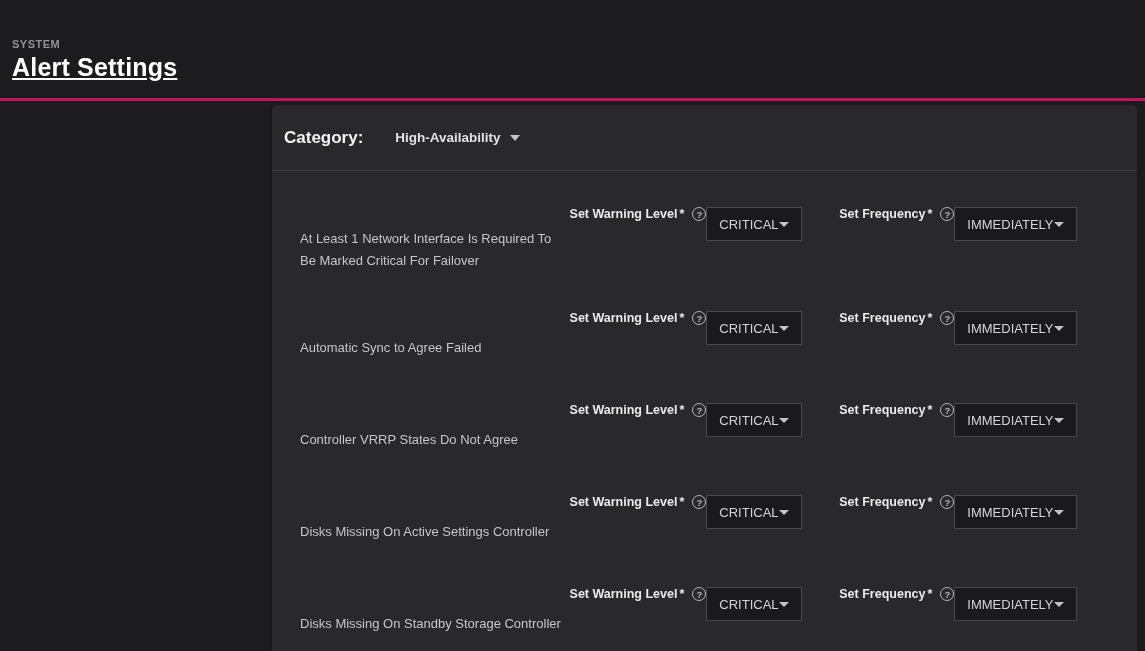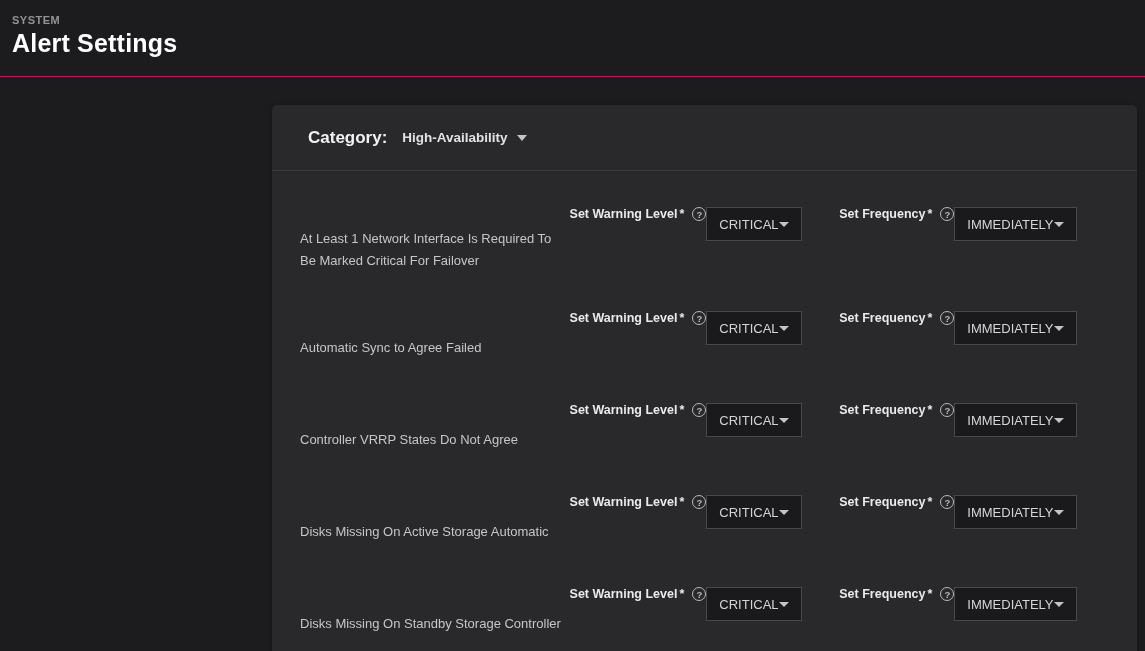--- a/index.html
+++ b/index.html
@@ -8,65 +8,67 @@
     background: #1c1c1e;
     font-family: "Liberation Sans", "DejaVu Sans", sans-serif;
     overflow: hidden;
     position: relative;
   }
 
   
   .page-header {
     height: 77px;
     padding: 14px 16px 0 12px;
-    border-bottom: 1px solid #be185d;
+    border-bottom: 3px solid #be185d;
     background: #1c1c1e;
+    margin-top: 24px;
   }
   .eyebrow {
     font-size: 11px;
     font-weight: 700;
     letter-spacing: 0.5px;
     color: #939396;
   }
   .page-title {
     margin-top: 3px;
     font-size: 25px;
     font-weight: 700;
     letter-spacing: 0.2px;
     color: #ffffff;
+    text-decoration: underline;
   }
 
   
   .panel {
     position: absolute;
     left: 272px;
     top: 105px;
     width: 865px;
     height: 580px; 
     background: #29292b;
     border-radius: 5px;
     box-shadow: 0 1px 4px rgba(0,0,0,0.35);
   }
 
   .category-row {
     display: flex;
     align-items: center;
-    padding: 0 36px;
+    padding: 0 12px;
     height: 66px;
     border-bottom: 1px solid #3b3b3e;
   }
   .category-label {
     font-size: 17px;
     font-weight: 700;
     color: #f2f2f4;
   }
   .category-select {
     display: flex;
     align-items: center;
-    margin-left: 15px;
+    margin-left: 32px;
     cursor: pointer;
   }
   .category-value {
     font-size: 13.5px;
     font-weight: 700;
     color: #e2e2e4;
   }
 
   .caret {
     width: 0; height: 0;
@@ -228,21 +230,21 @@
           <span class="help-icon">?</span>
         </div>
         <div class="select">
           <span>IMMEDIATELY</span>
           <span class="caret"></span>
         </div>
       </div>
     </div>
 
     <div class="row">
-      <div class="row-label">Disks Missing On Active Storage Automatic</div>
+      <div class="row-label">Disks Missing On Active Settings Controller</div>
       <div class="field-group">
         <div class="field-label">
           <span>Set Warning Level</span>
           <span class="required">*</span>
           <span class="help-icon">?</span>
         </div>
         <div class="select">
           <span>CRITICAL</span>
           <span class="caret"></span>
         </div>

